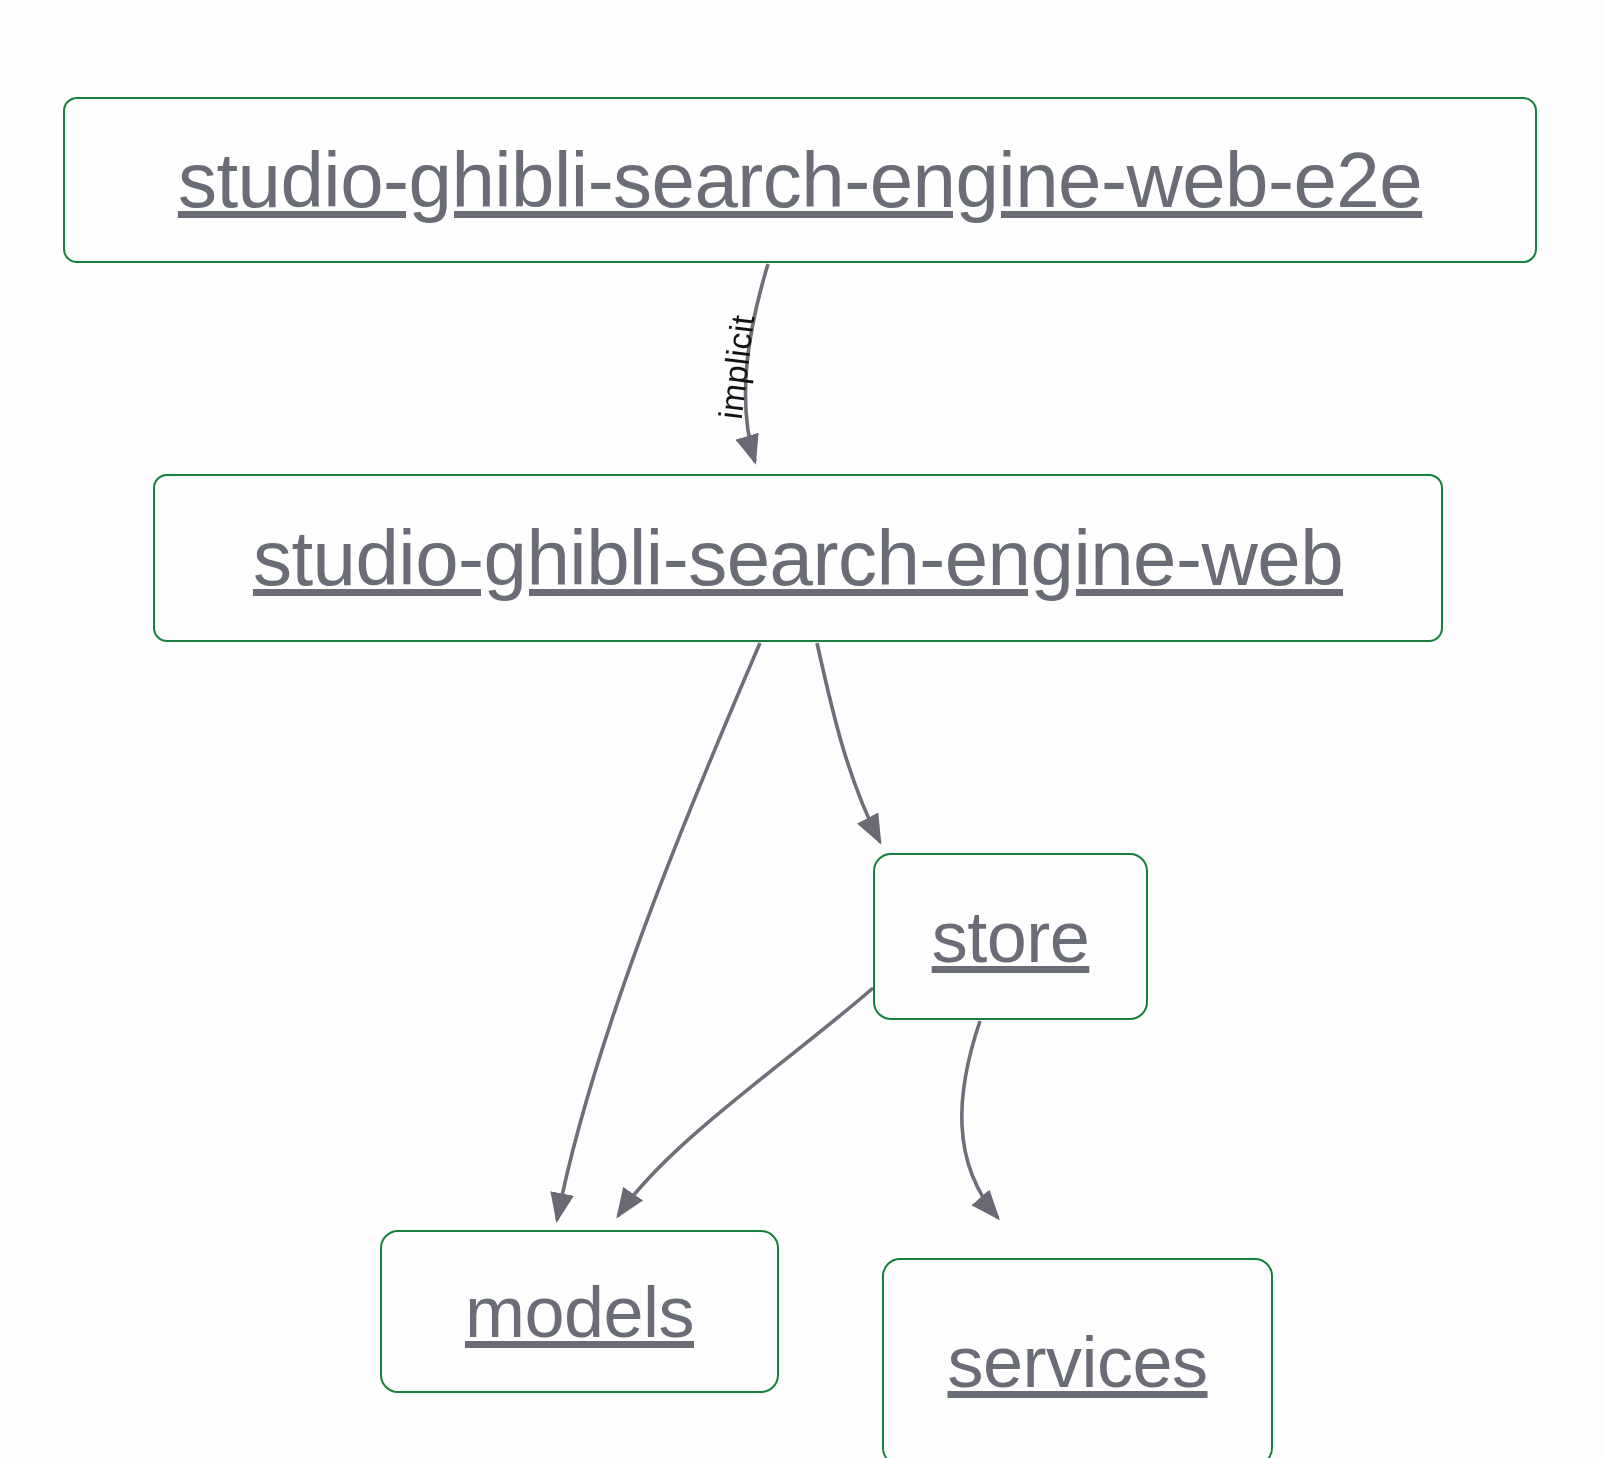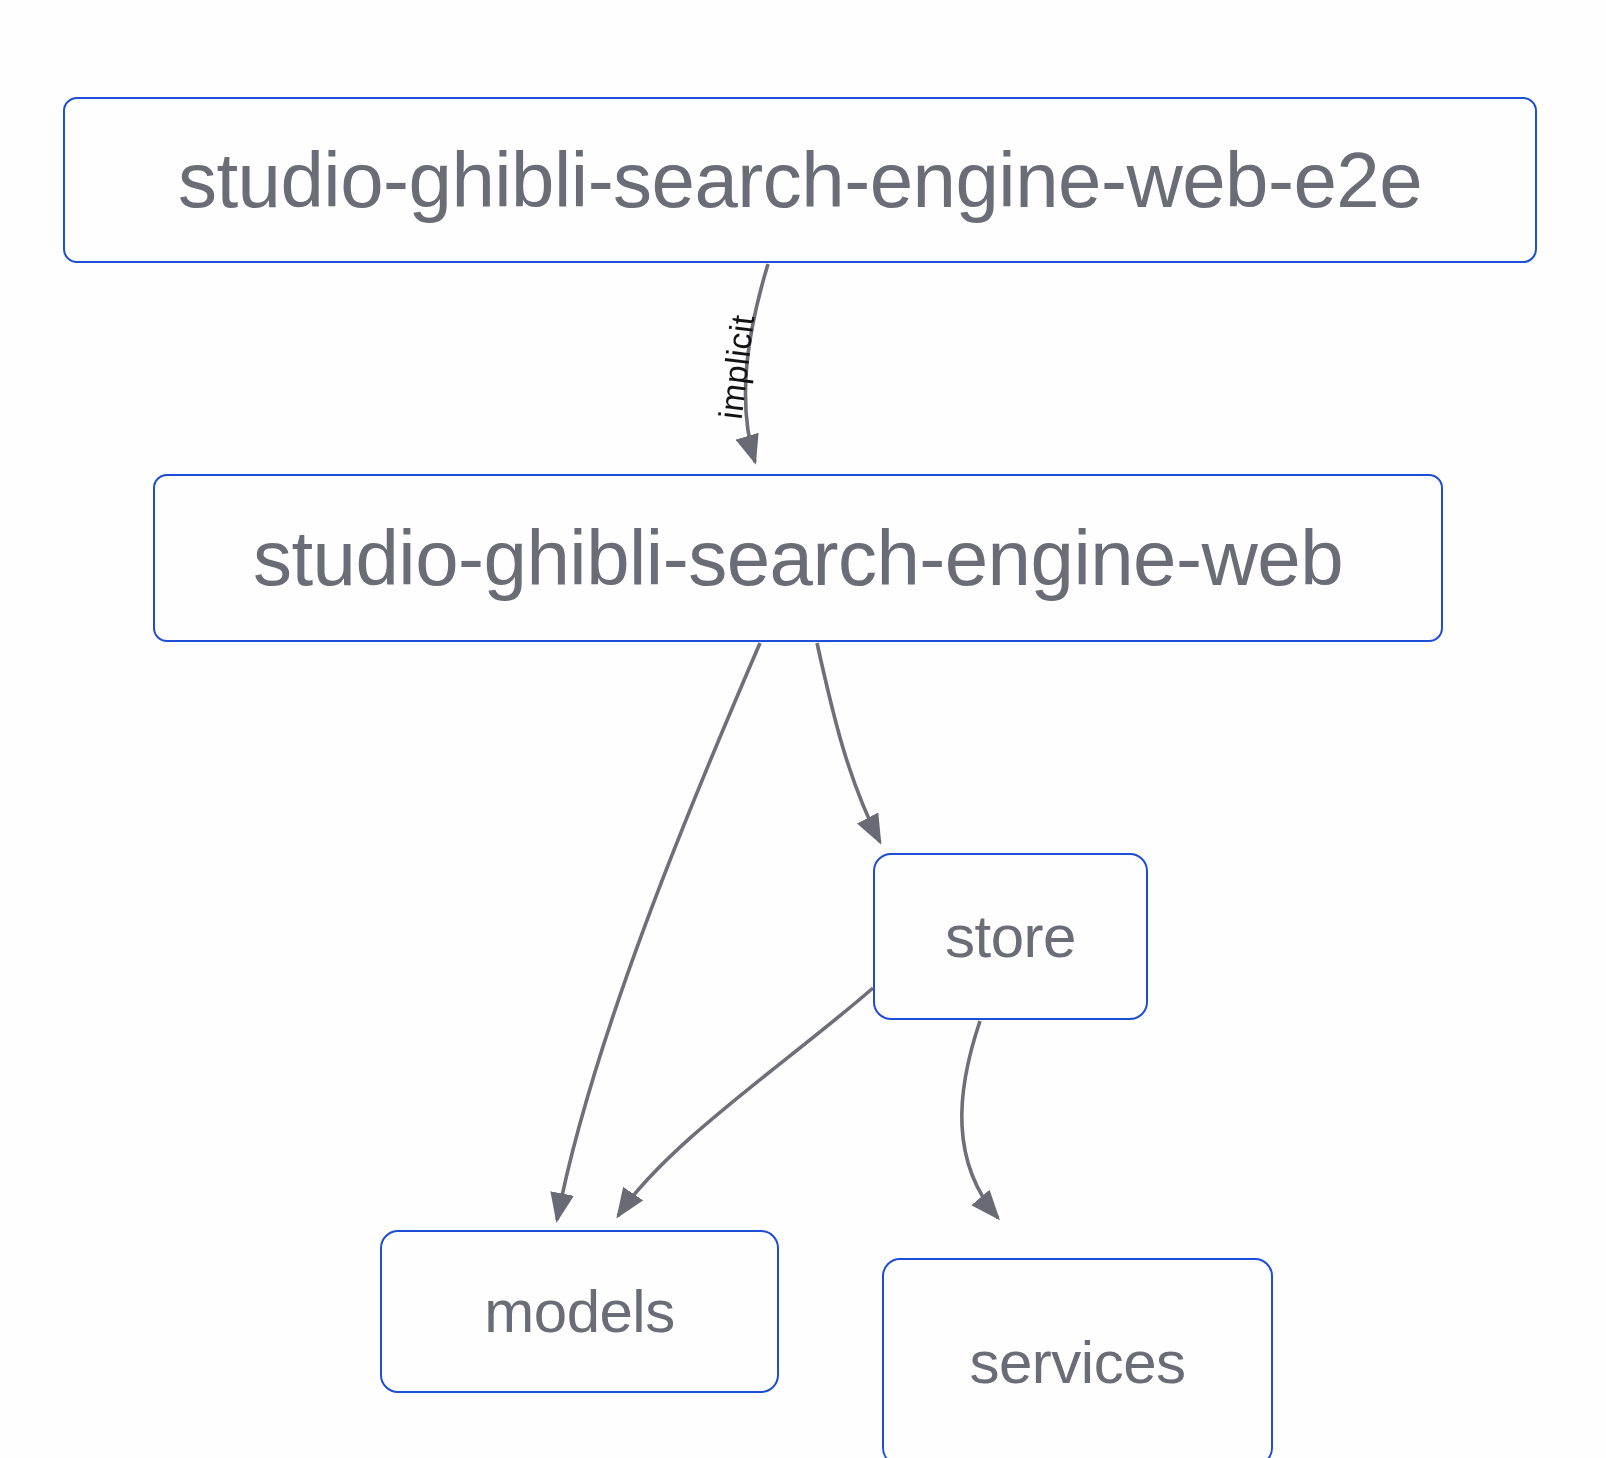--- a/index.html
+++ b/index.html
@@ -20,28 +20,29 @@
     fill: none;
     stroke: #6e6f78;
     stroke-width: 3.6;
   }
   .node {
     position: absolute;
     display: flex;
     align-items: center;
     justify-content: center;
     background: #fefefe;
-    border: 2px solid #1d4ed8;
+    border: 2px solid #15803d;
     color: #6a6c76;
     letter-spacing: -0.5px;
     white-space: nowrap;
     box-sizing: border-box;
+    text-decoration: underline;
   }
   .node-big   { border-radius: 14px; font-size: 78px; }
-  .node-small { border-radius: 18px; font-size: 60px; }
+  .node-small { border-radius: 18px; font-size: 72px; }
   #node-e2e      { left: 63px;  top: 97px;   width: 1474px; height: 166px; }
   #node-web      { left: 153px; top: 474px;  width: 1290px; height: 168px; }
   #node-store    { left: 873px; top: 853px;  width: 275px;  height: 167px; }
   #node-models   { left: 380px; top: 1230px; width: 399px;  height: 163px; }
   #node-services { left: 882px; top: 1230px; width: 391px;  height: 208px; margin-top: 28px; }
   .edge-label {
     position: absolute;
     left: 737px; top: 367px;
     transform: translate(-50%, -50%) rotate(-83deg);
     color: #121212;

